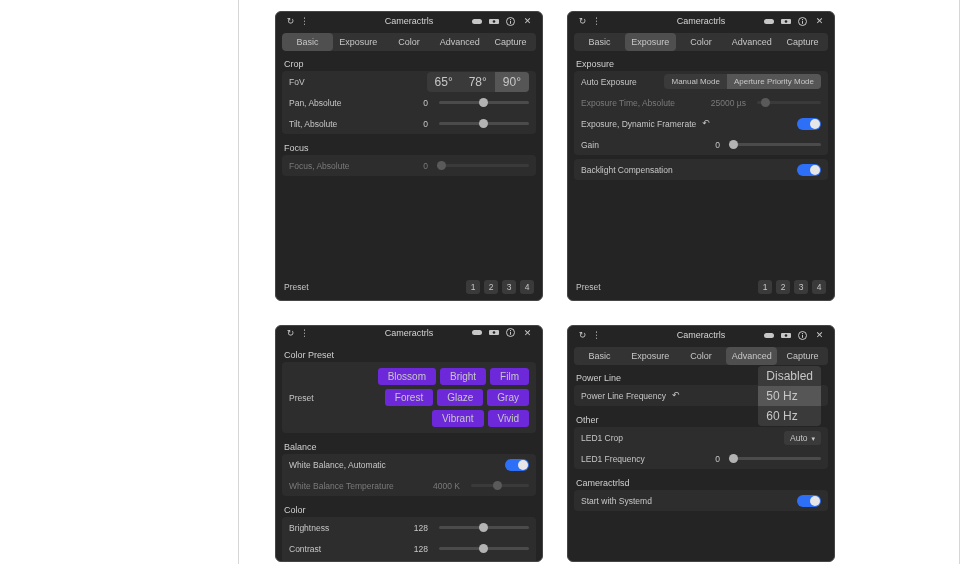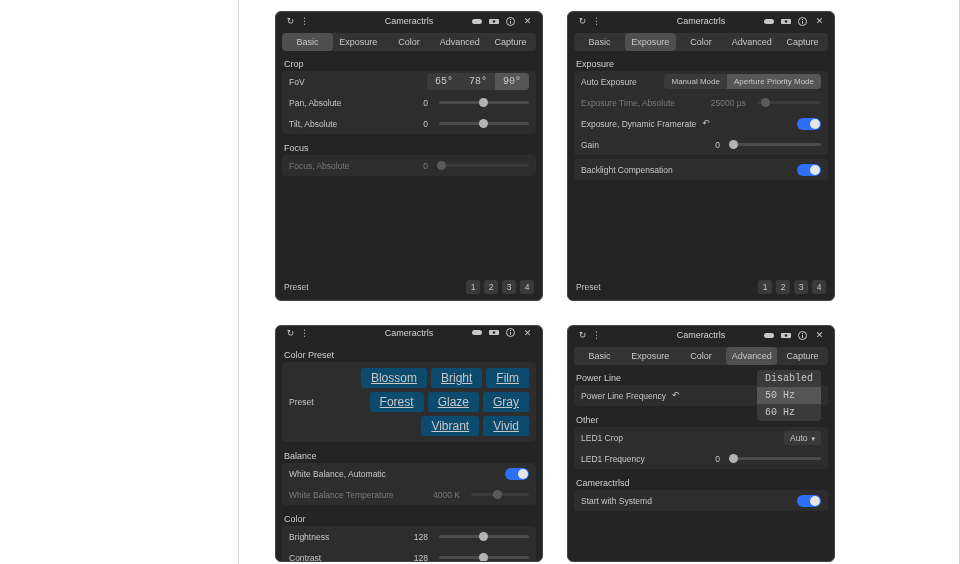--- a/index.html
+++ b/index.html
@@ -20,23 +20,23 @@
 .card { background:#2d2d2d; margin:0 6px 4px 6px; border-radius:4px; padding:0 7px; }
 .row { display:flex; align-items:center; height:21px; position:relative; }
 .row + .row { border-top:none; }
 .lbl { flex:0 0 auto; font-size:8.5px; color:#c7c7c7; }
 .val { font-size:8.5px; color:#c7c7c7; margin-right:5px; }
 .dim { color:#7a7a7a; }
 .slider { flex:1; height:3px; background:#4b4b4b; border-radius:2px; position:relative; margin-left:6px; }
 .knob { position:absolute; top:-3px; width:9px; height:9px; border-radius:50%; background:#b3b3b3; }
 .knob.dimk { background:#5a5a5a; }
 .seg3 { display:flex; margin-left:auto; background:#3a3a3a; border-radius:4px; overflow:hidden; }
-.segbtn { padding:3px 8px; font-size:10px; cursor:pointer; color:#c7c7c7;font-family:Liberation Mono, monospace; }
+.segbtn { padding:3px 8px; font-size:12px; cursor:pointer; color:#c7c7c7; }
 .segbtn.active { background:#565656; }
-.presetbtn { background:#0c4a6e; border-radius:3px; padding:3px 10px; font-size:12px; cursor:pointer; color:#c7c7c7;text-decoration:underline; }
+.presetbtn { background:#6d28d9; border-radius:3px; padding:3px 10px; font-size:10px; cursor:pointer; color:#c7c7c7; }
 .toggle { width:24px; height:12px; border-radius:6px; background:#2d6ff6; position:relative; margin-left:auto; cursor:pointer; }
 .toggle .tdot { position:absolute; right:1px; top:1px; width:10px; height:10px; border-radius:50%; background:#e6e6e6; }
 .presetrow { display:flex; align-items:center; padding:6px 8px; }
 .pillup { margin-left:auto; display:flex; gap:4px; }
 .pillbtn { background:#3a3a3a; width:14px; height:14px; border-radius:3px; text-align:center; line-height:14px; font-size:8.5px; cursor:pointer; color:#c7c7c7; }
 .undo { width:12px; height:12px; margin-left:6px; cursor:pointer; color:#c7c7c7; font-size:9px; }
 .modepair { display:flex; margin-left:auto; background:#3a3a3a; border-radius:4px; overflow:hidden;align-items:center; }
 .modebt { padding:3px 7px; font-size:8px; cursor:pointer; color:#c7c7c7; }
 .modebt.active { background:#565656; }
 .cpreset-row { display:flex; flex-wrap:wrap; gap:4px; justify-content:flex-end; }

